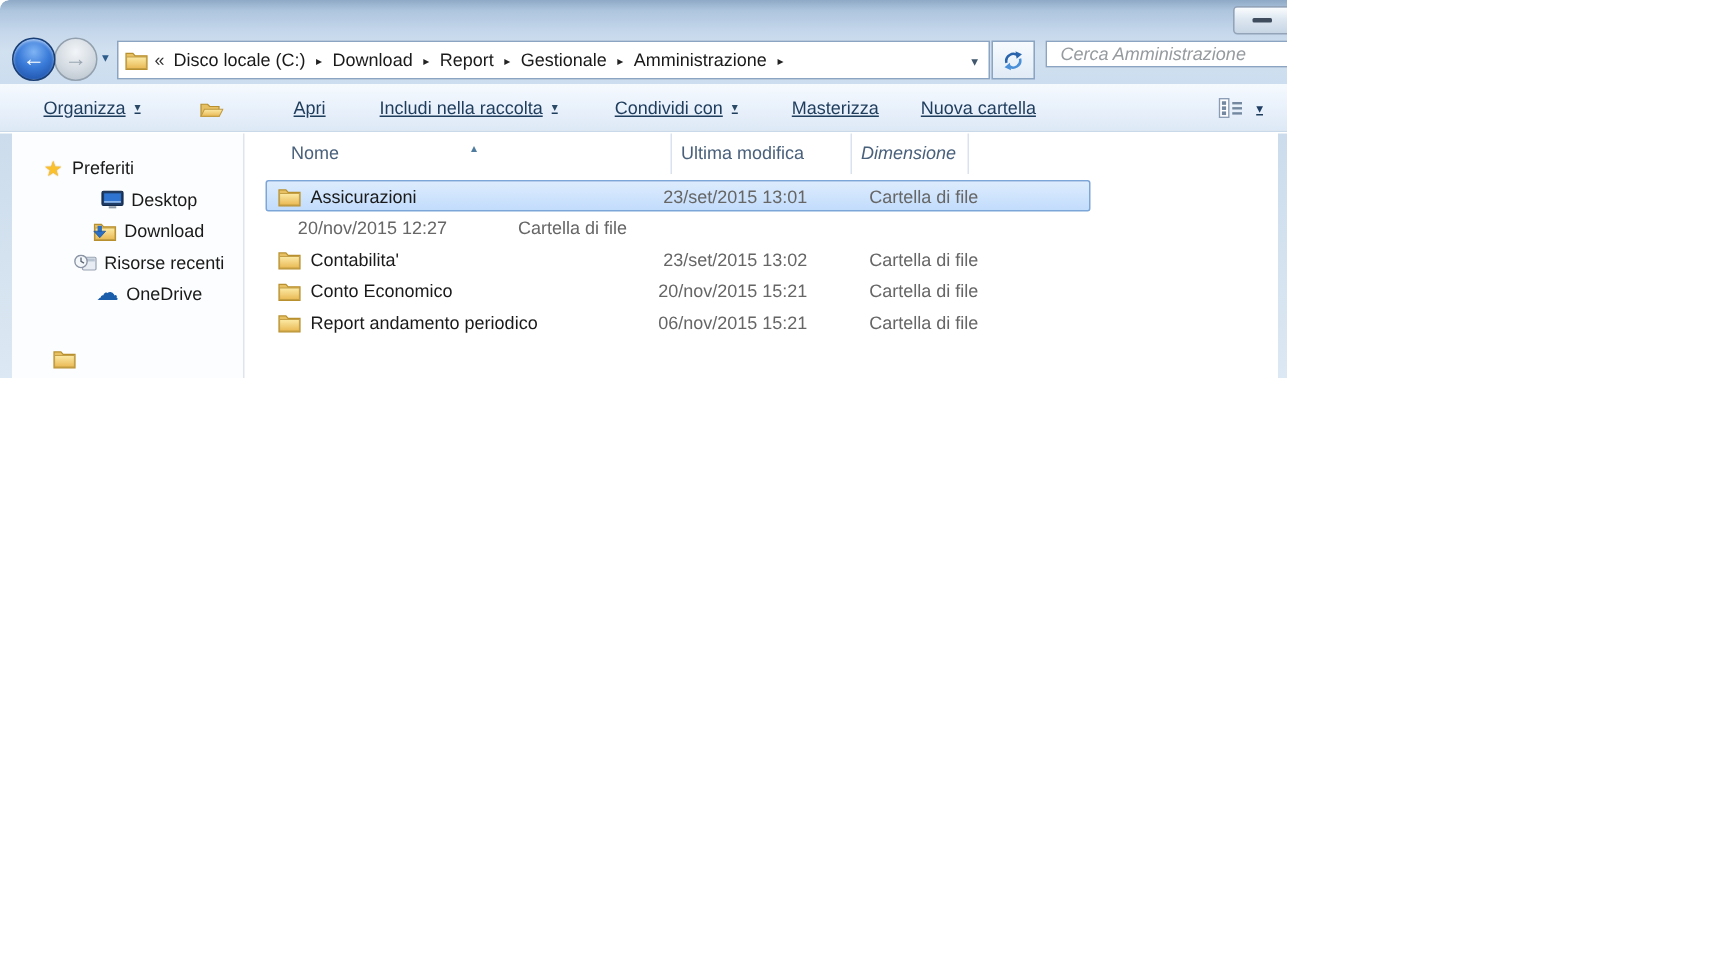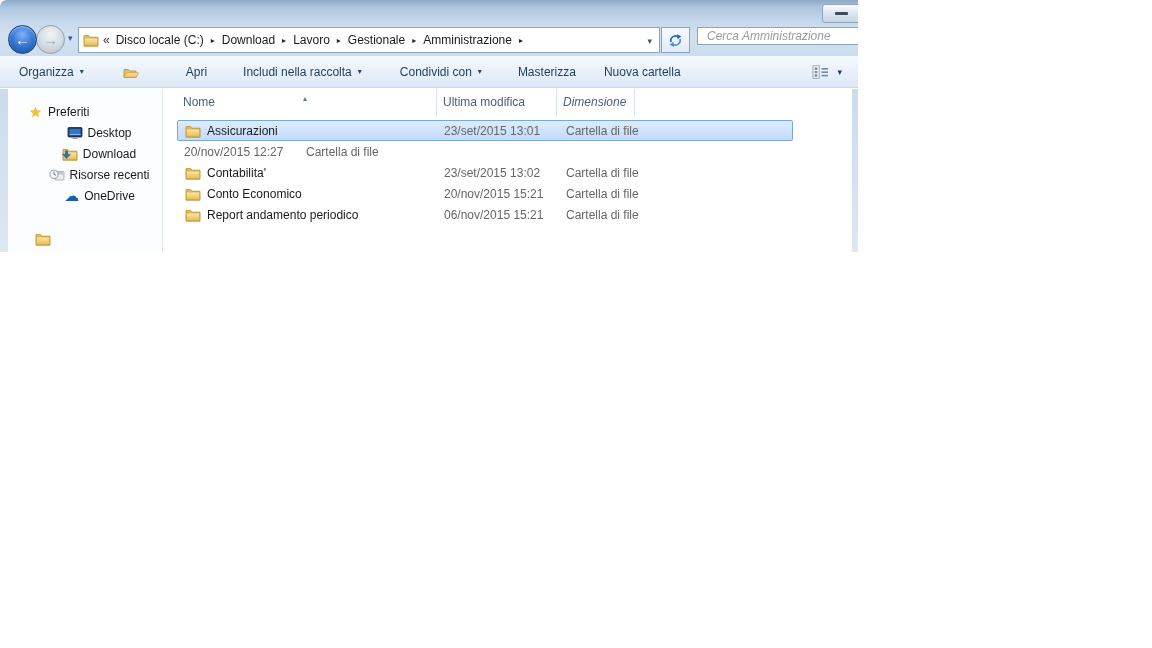--- a/index.html
+++ b/index.html
@@ -56,21 +56,21 @@
     position:absolute; left:697px; top:27px; width:170px; height:18px;
     background:#ffffff; border:1px solid #8ba4c1;
     display:flex; align-items:center; padding-left:9px;
   }
   .searchbox .ph { font-style:italic; color:#969b9f; font-size:12px; }
   
   .toolbar {
     position:absolute; left:0; top:56px; width:858px; height:32px;
     background:linear-gradient(180deg,#f5fafe 0%,#e9f1fb 50%,#dde9f6 100%);
     border-bottom:1px solid #c9d9ea;
-    display:flex; align-items:center; padding-left:8px; font-size:12px; color:#1e3c5c;
+    display:flex; align-items:center; padding-left:18px; font-size:12px; color:#1e3c5c;text-decoration:underline;
   }
   .tb-item { display:flex; align-items:center; padding:5px 11px; white-space:nowrap; }
   .tb-item .dd { font-size:8px; margin-left:6px; color:#2b4a66; }
   .tb-item .ticon { margin-right:5px; display:flex; }
   .tb-right { margin-left:auto; display:flex; align-items:center; padding-right:16px; }
   .tb-right .dd { font-size:9px; margin-left:8px; color:#1f3e63; }
   
   .main { position:absolute; left:0; top:89px; width:858px; height:163px; background:#ffffff; }
   .frame-strip { position:absolute; top:0; height:163px; background:linear-gradient(180deg,#ccdcec,#dce8f3); }
   .frame-left { left:0; width:8px; }
@@ -83,27 +83,27 @@
   .side-fav { padding-left:19px; }
   .side-item { padding-left:28px;justify-content:center; }
   .side-row .sicon { width:17px; display:flex; justify-content:center; margin-right:4px; flex:none; }
   .star-glyph { color:#fbc02d; font-size:14px; text-shadow:0 0 1px #c98f1a; line-height:1; }
   .cloud-glyph { color:#1a5dab; font-size:15px; line-height:1; }
   .partial-lib { position:absolute; left:27px; top:143px; }
   
   .content { position:absolute; left:177px; top:0; width:600px; height:163px; font-size:12px; }
   .cols { display:flex; height:27px; align-items:stretch; position:relative; }
   .col-cell { border-right:1px solid #d9e3ef; color:#4a617c; line-height:26px; padding-left:6px; }
-  .col-name { width:260px; position:relative; }
+  .col-name { width:260px; position:relative;margin-left:11px; }
   .col-mod  { width:120px; }
   .col-type { width:120px; padding-left:8px; }
   .col-size { width:78px;font-style:italic; }
   .sort-arrow { position:absolute; left:118px; top:-3px; width:20px; text-align:center; font-size:8px; color:#4f7c9e; }
   .rows { margin-top:4px; }
-  .frow { display:flex; height:21px; align-items:center; width:616px; border:1px solid transparent; border-radius:2px; }
+  .frow { display:flex; height:21px; align-items:center; width:550px; border:1px solid transparent; border-radius:2px;text-align:right; }
   .frow.selected { background:linear-gradient(180deg,#ddecfd,#c2dcfc); border-color:#7da6d8; }
   .cell-name { width:260px; display:flex; align-items:center; padding-left:7px; color:#1a1a1a; }
   .cell-name .ficon { margin-right:6px; display:flex; flex:none; }
   .cell-mod { width:120px; padding-left:6px; color:#666; }
   .cell-type { width:120px; padding-left:8px; color:#666; }
   .cell-size { width:78px; color:#666; }
   .nowrap { white-space:nowrap; }
   svg { display:block; }
 </style>
 </head>
@@ -175,21 +175,21 @@
       <span>
           <svg width="16" height="14">
             <use href="#sym-folder"></use>
           </svg>
         </span>
       <span class="chev">«</span>
       <span class="crumb">Disco locale (C:)</span>
       <span class="bsep">▸</span>
       <span class="crumb">Download</span>
       <span class="bsep">▸</span>
-      <span class="crumb">Lavoro</span>
+      <span class="crumb">Report</span>
       <span class="bsep">▸</span>
       <span class="crumb">Gestionale</span>
       <span class="bsep">▸</span>
       <span class="crumb">Amministrazione</span>
       <span class="bsep">▸</span>
       <span class="addr-dd">▾</span>
     </div>
 
     <div class="refresh">
       <span>

